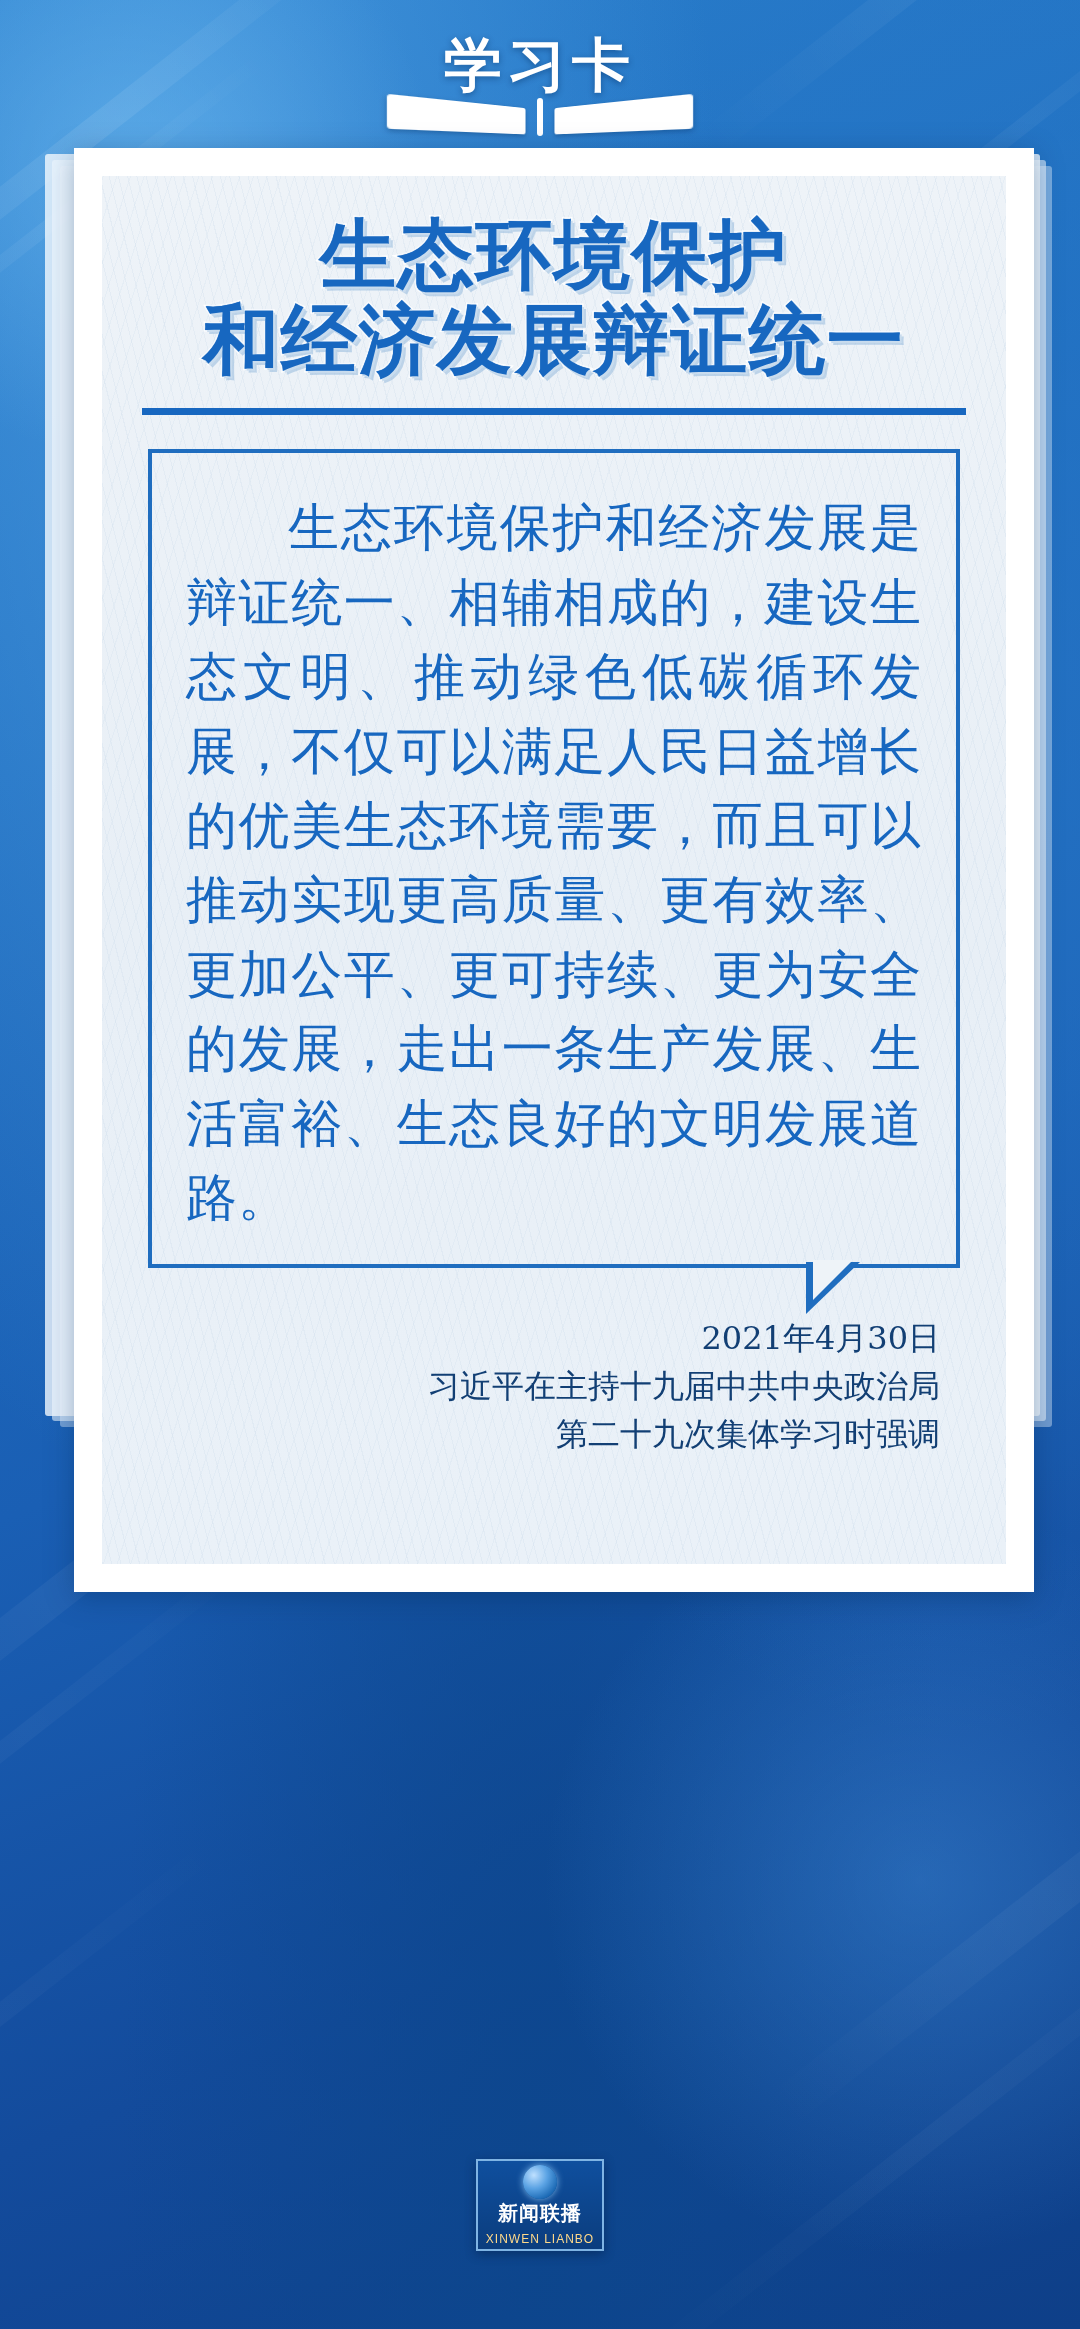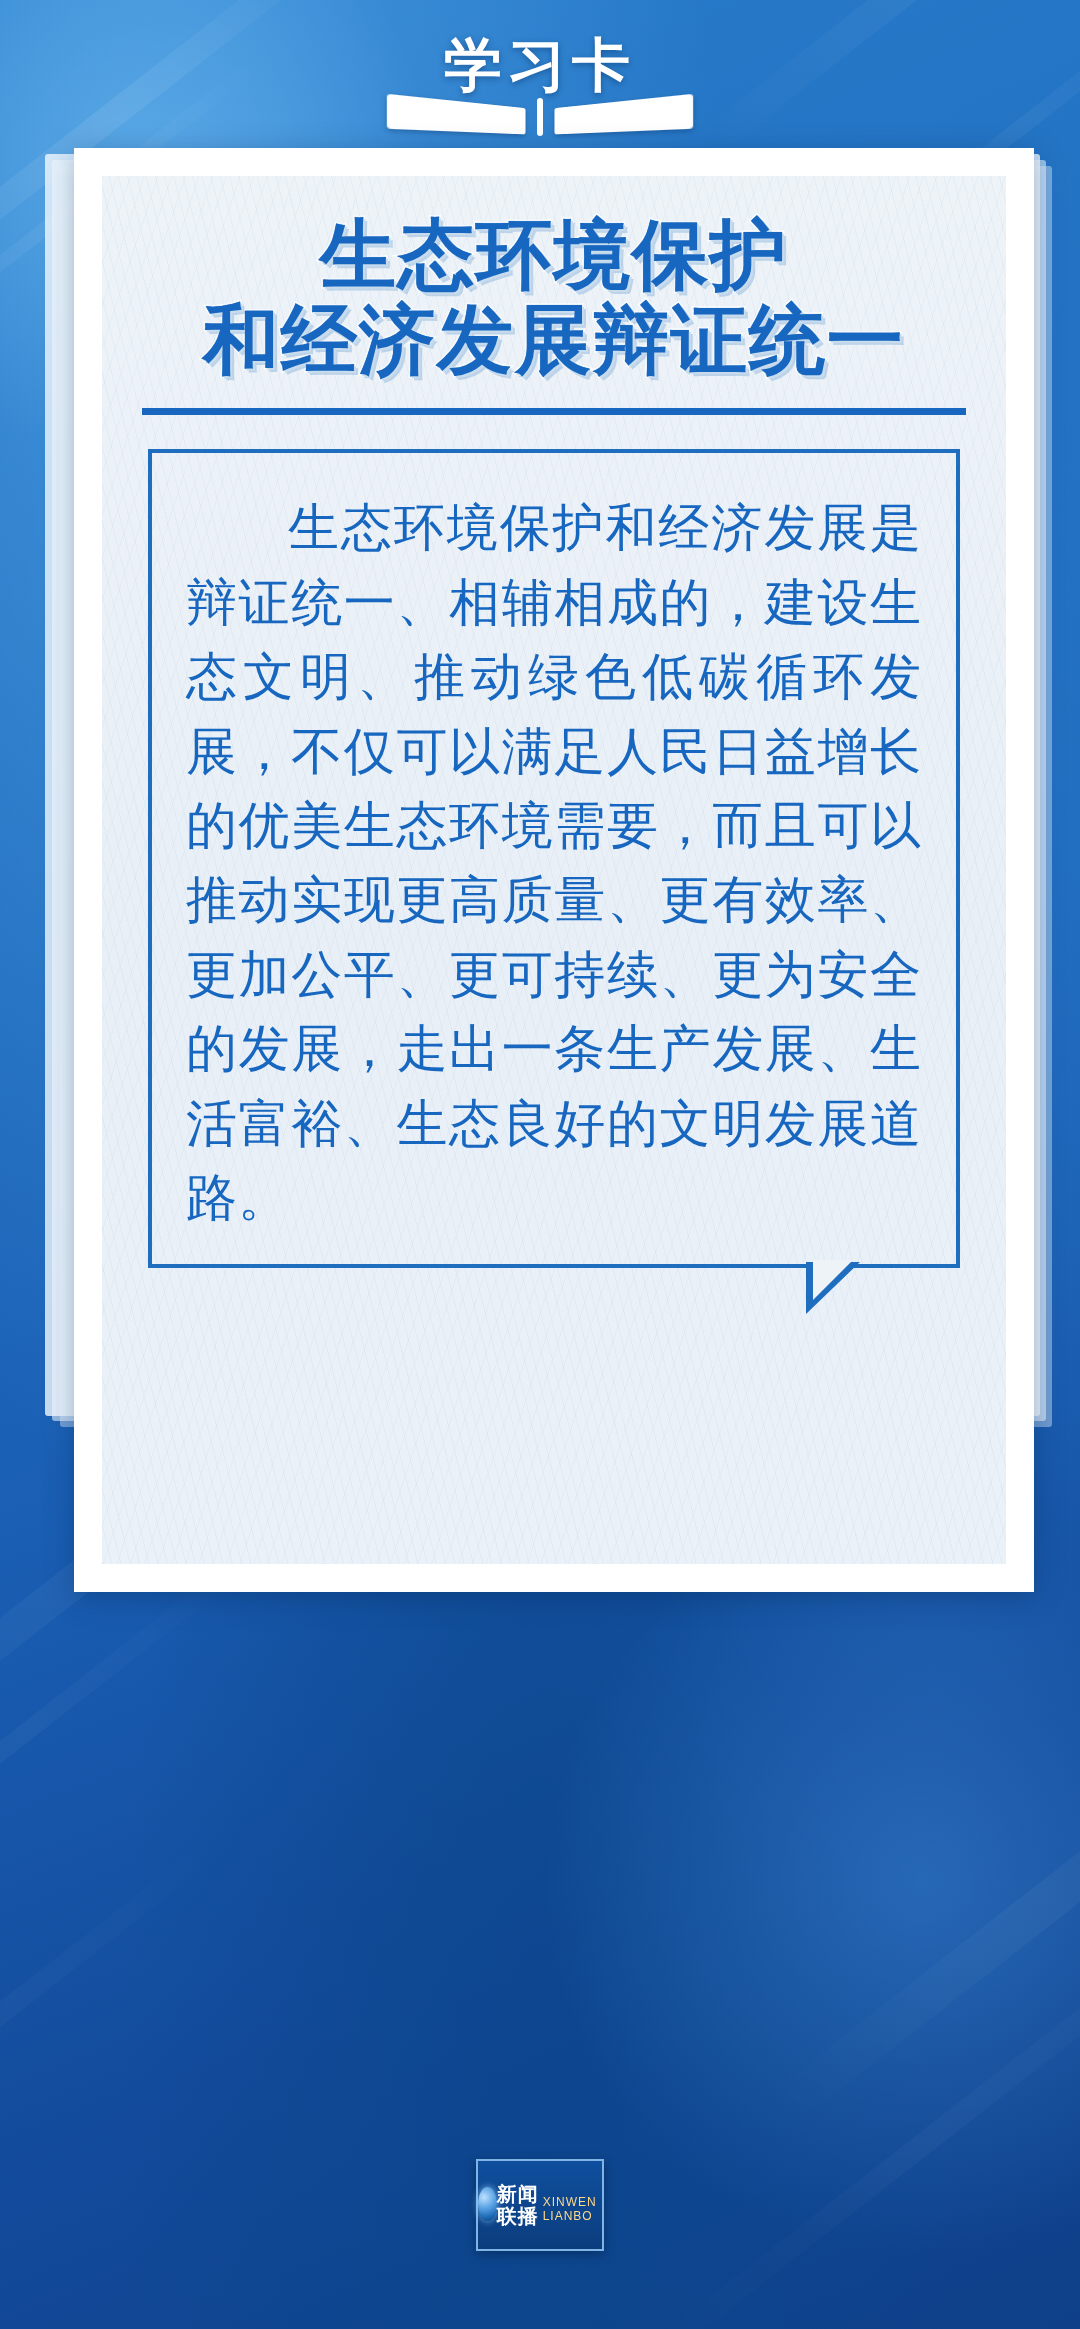--- a/index.html
+++ b/index.html
@@ -219,21 +219,21 @@
     position: absolute;
     left: 50%;
     transform: translateX(-50%);
     bottom: 78px;
     width: 124px;
     height: 88px;
     background: linear-gradient(180deg, #0f4f9e 0%, #0b3d7e 100%);
     border: 2px solid #7fb4e4;
     box-shadow: 0 3px 10px rgba(0,25,60,.45);
     display: flex;
-    flex-direction: row;
+    flex-direction: column;
     align-items: center;
     justify-content: center;
   }
   .globe {
     width: 34px; height: 34px;
     border-radius: 50%;
     background:
       radial-gradient(circle at 32% 30%, #bfe0ff 0%, #5ba3e4 40%, #1c6ab5 75%, #0d3f78 100%);
     box-shadow: 0 0 7px rgba(150,210,255,.8);
     margin-bottom: 3px;
@@ -292,20 +292,25 @@
         </div>
 
         <div class="rule"></div>
 
         <div class="quote-box">
           <p class="quote-text">生态环境保护和经济发展是辩证统一、相辅相成的，建设生态文明、推动绿色低碳循环发展，不仅可以满足人民日益增长的优美生态环境需要，而且可以推动实现更高质量、更有效率、更加公平、更可持续、更为安全的发展，走出一条生产发展、生活富裕、生态良好的文明发展道路。</p>
           <div class="tail-outer"></div>
           <div class="tail-inner"></div>
         </div>
 
+        <div class="attrib">
+          <div>2021年4月30日</div>
+          <div>习近平在主持十九届中共中央政治局</div>
+          <div>第二十九次集体学习时强调</div>
+        </div>
 
       </div>
     </div>
   </div>
 
   <div class="footer-logo">
     <div class="globe"></div>
     <div class="footer-cn">新闻联播</div>
     <div class="footer-en">XINWEN LIANBO</div>
   </div>

